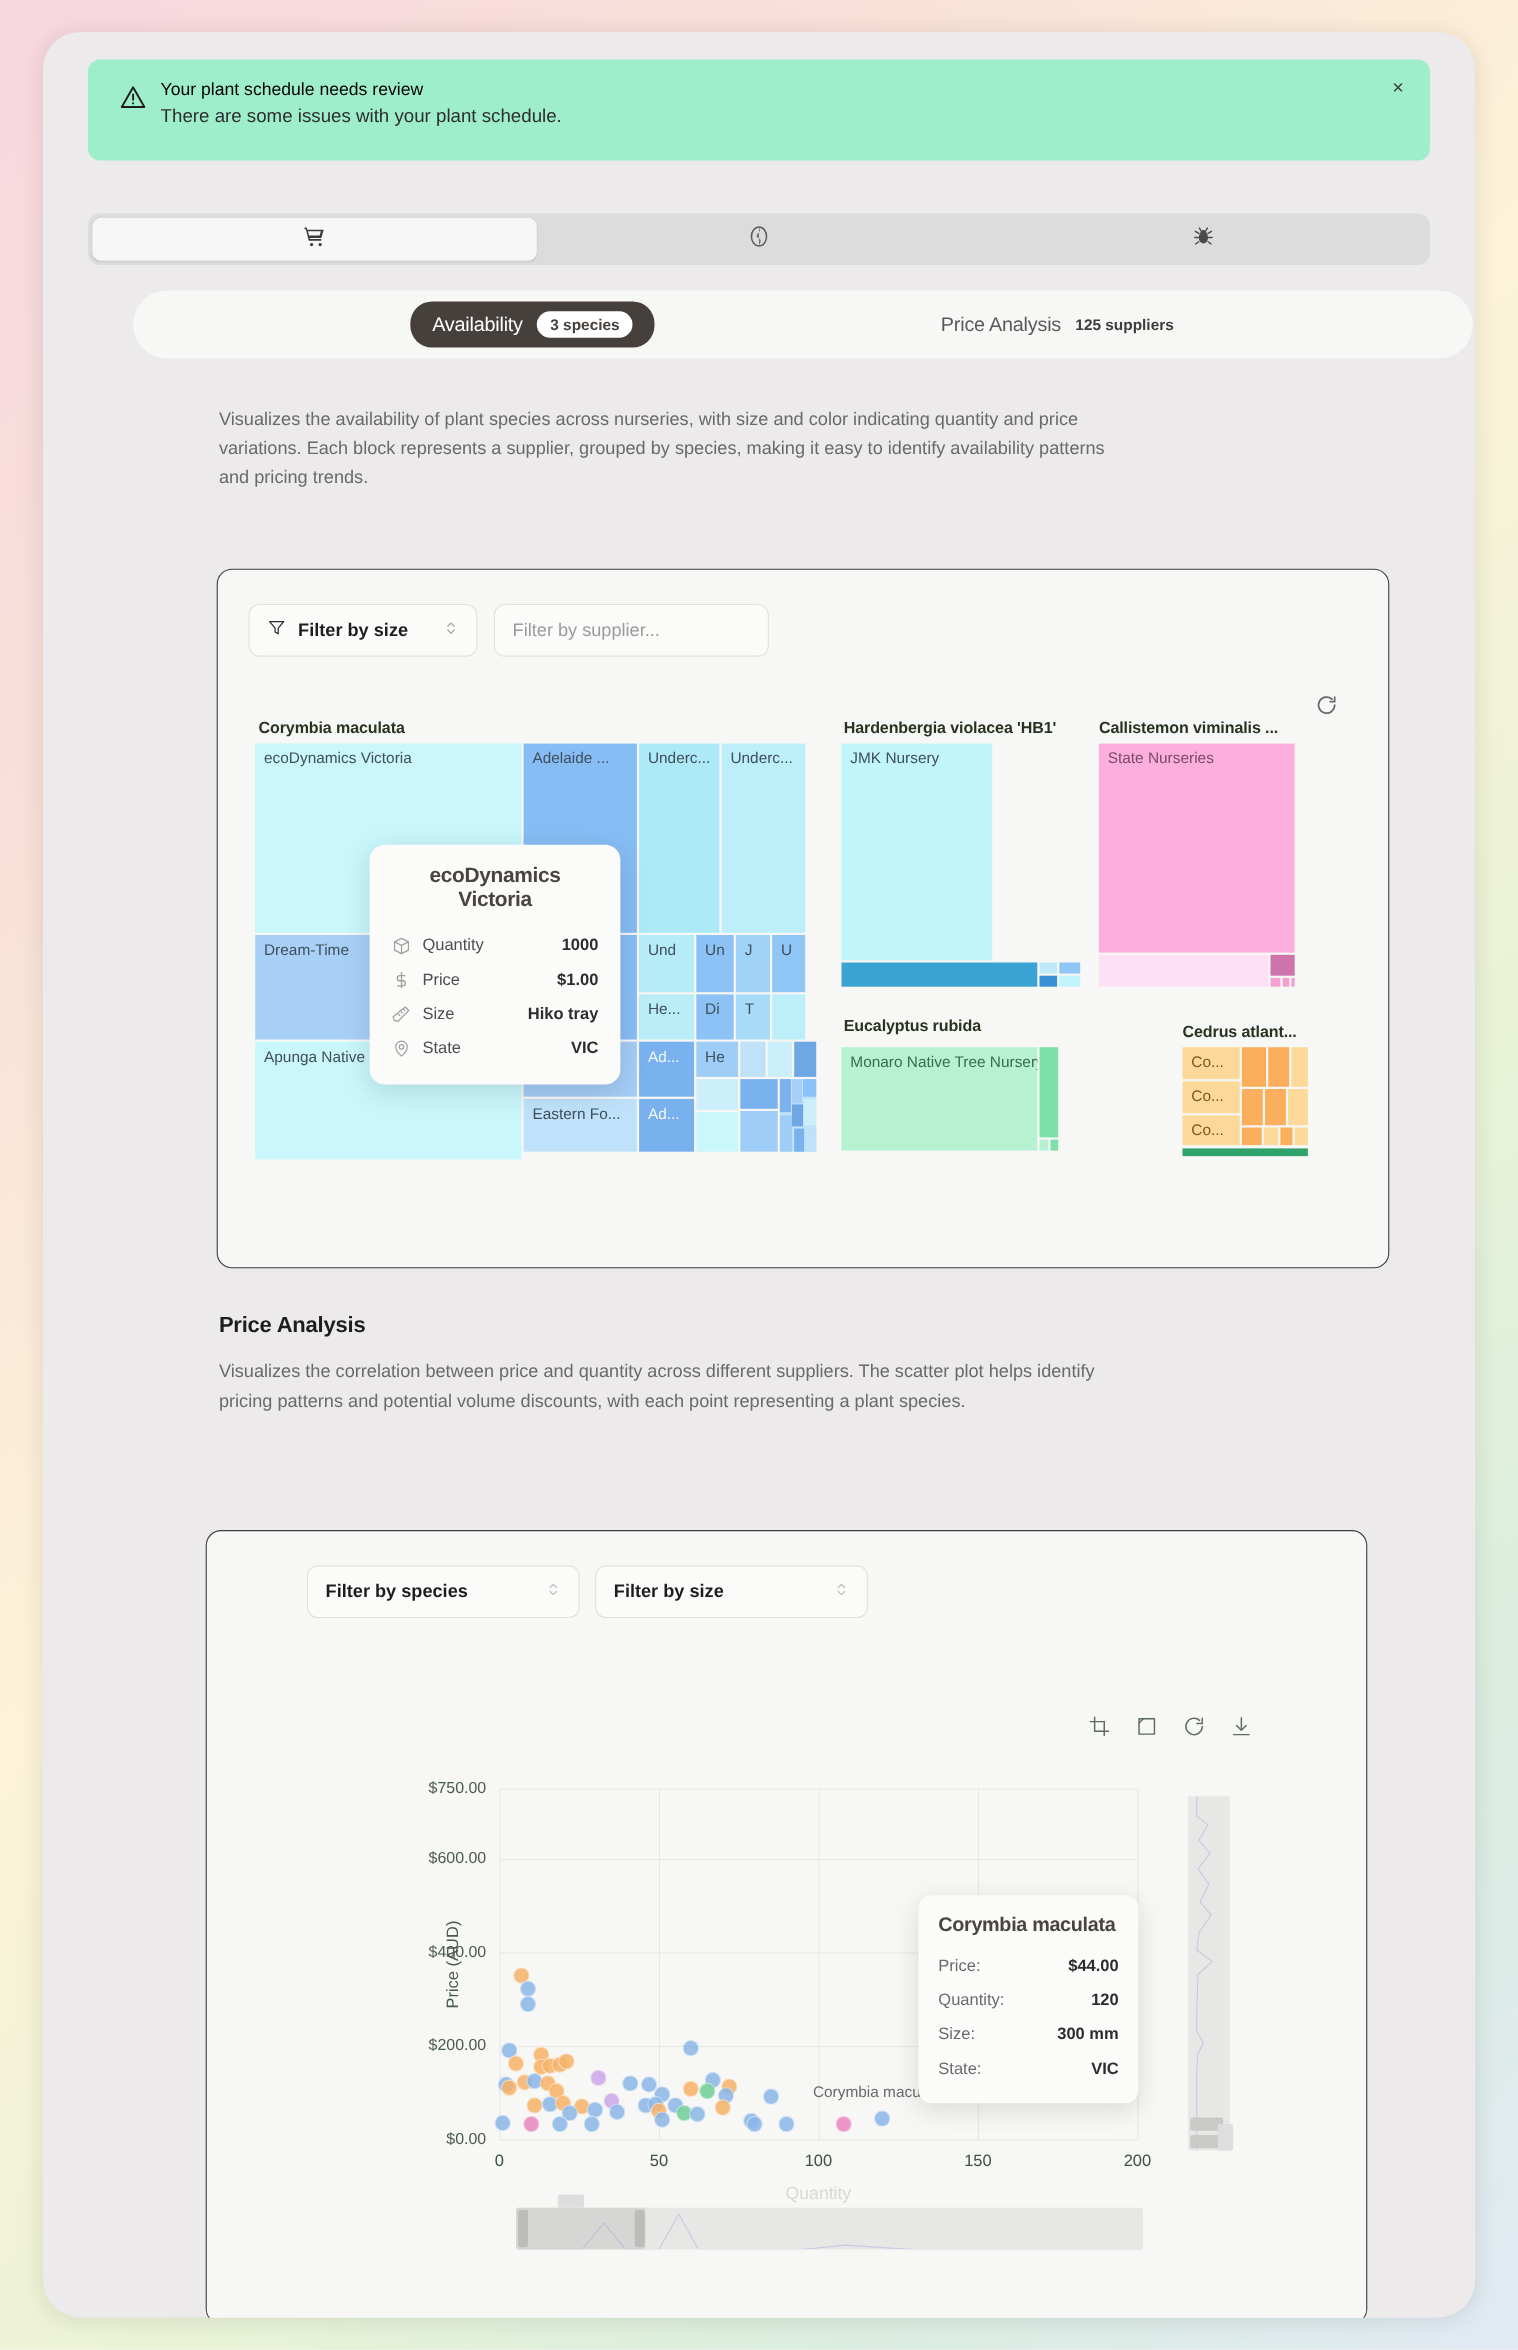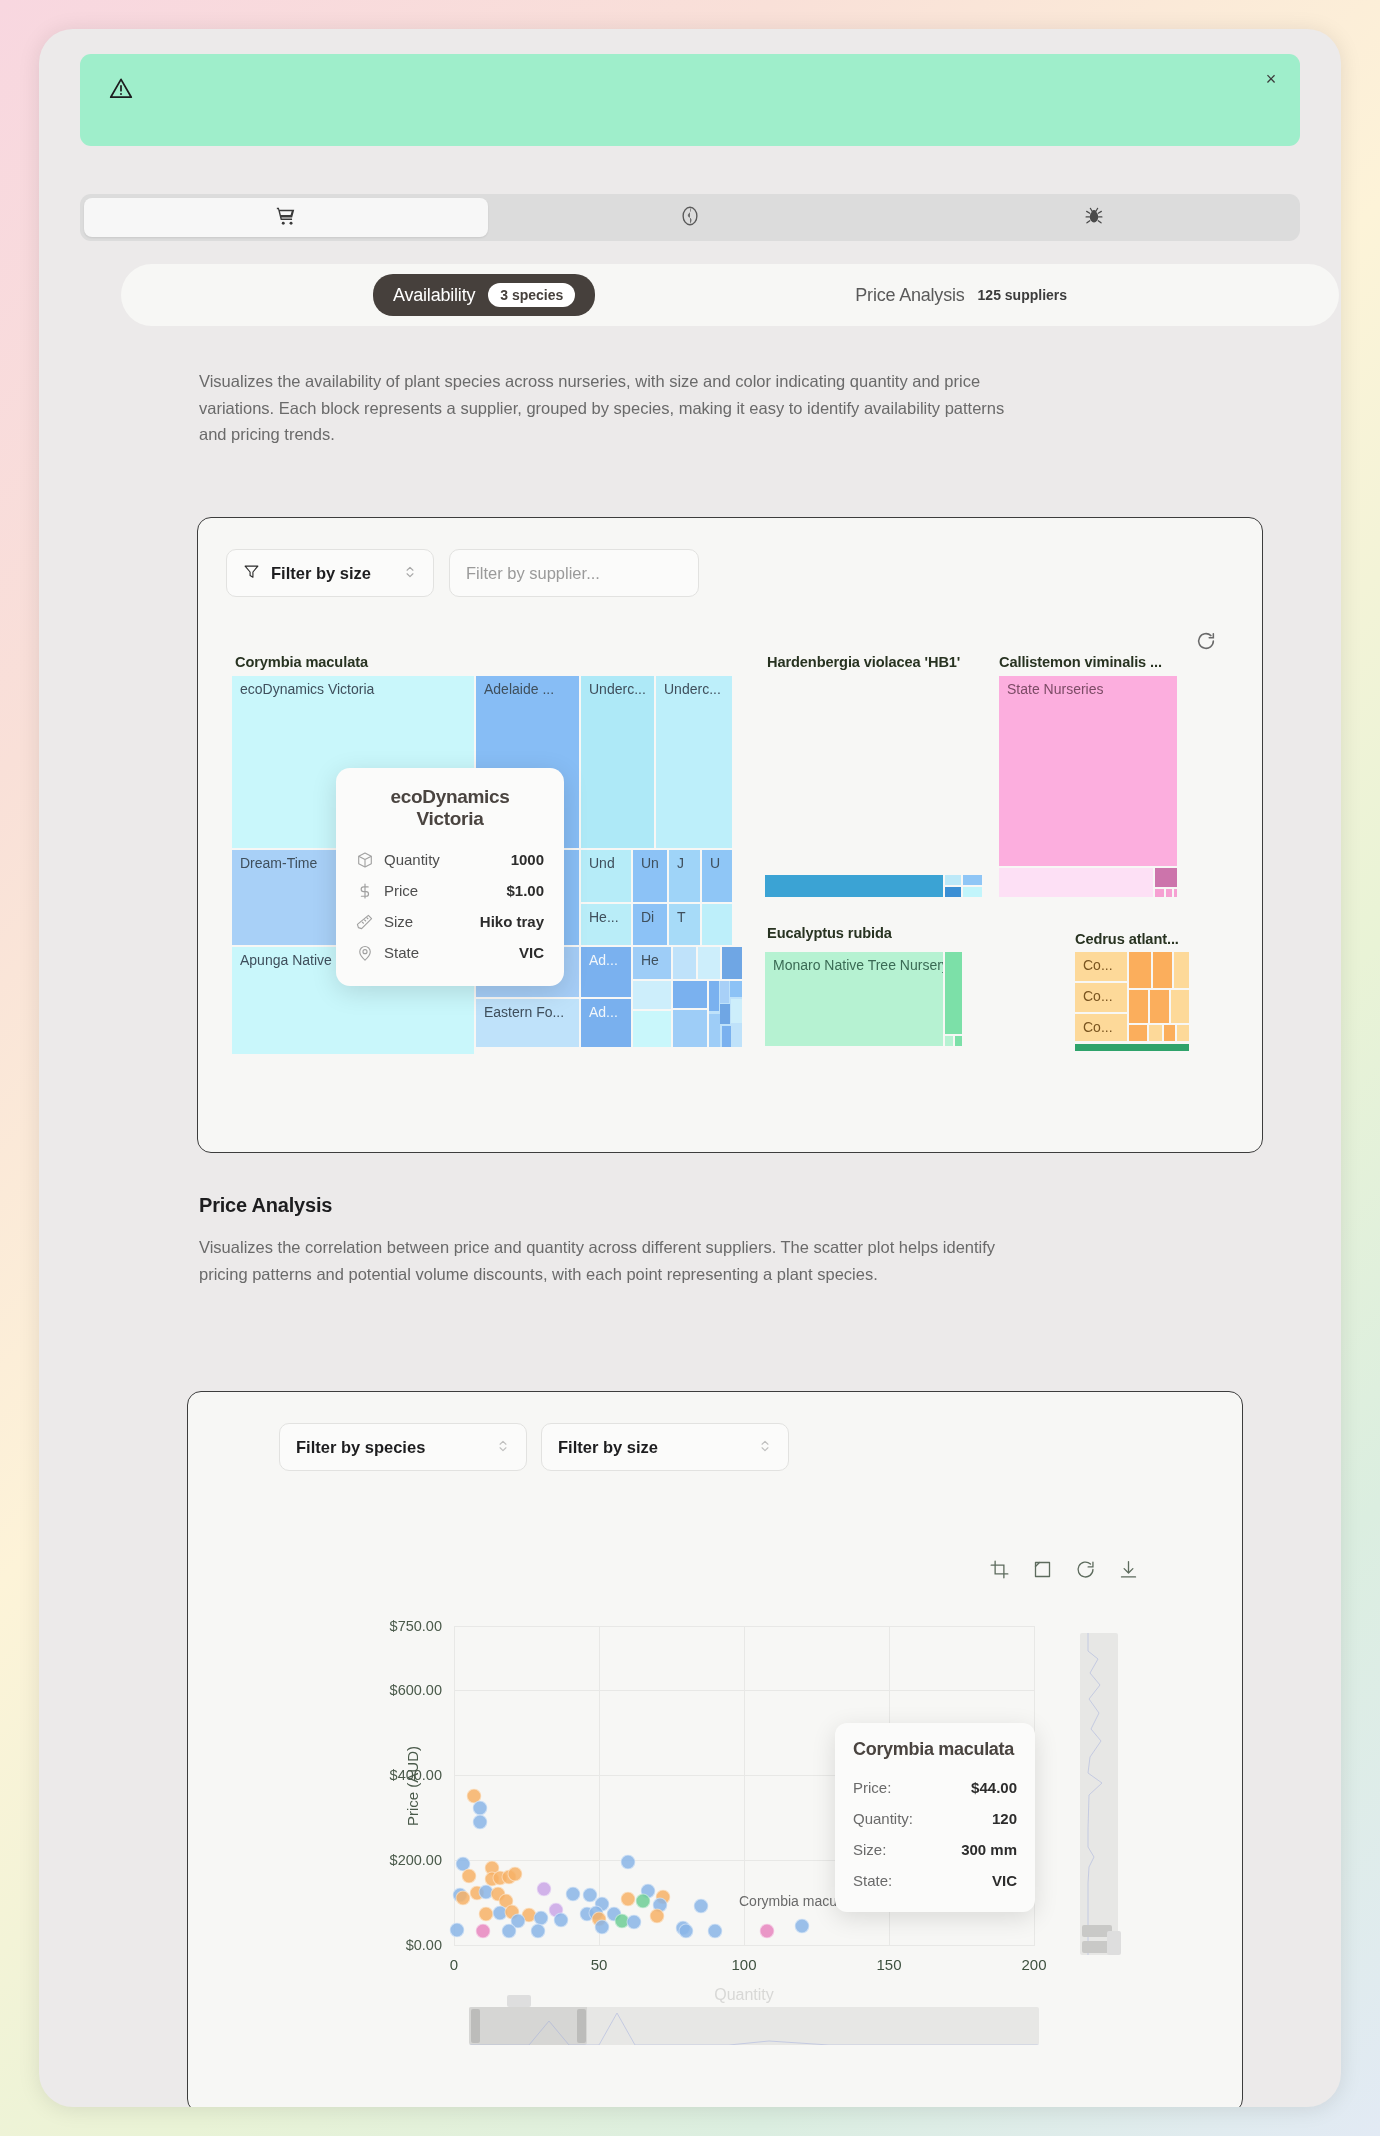--- a/index.html
+++ b/index.html
@@ -223,20 +223,24 @@
 <div id="app-frame">
 
   <div id="alert-banner">
     <span class="alert-icon">
       <svg viewBox="0 0 24 24" fill="none" stroke="#1d1d1f" stroke-width="1.6" stroke-linecap="round" stroke-linejoin="round">
         <path d="M12 4 L21.5 20.5 L2.5 20.5 Z"></path>
           <line x1="12" y1="10" x2="12" y2="14.5"></line>
           <circle cx="12" cy="17.5" r=".9" fill="#1d1d1f" stroke="none"></circle>
       </svg>
     </span>
+    <div id="alert-text-wrap">
+      <div>Your plant schedule needs review</div>
+      <div id="alert-desc">There are some issues with your plant schedule.</div>
+    </div>
     <button id="alert-close">×</button>
   </div>
 
   <div id="icon-segment">
     <div class="seg active">
       <span>
         <svg viewBox="0 0 24 24" fill="#3a3a3a">
             <path d="M2 3h2.2l.6 2.3H21l-2.3 8.2H7.1L6.4 11H17l1.2-4.2H5.4l2 7.8h11.2v1.7H6.2L3.3 4.7H2z"></path>
             <circle cx="9" cy="20" r="1.6"></circle>
             <circle cx="17.5" cy="20" r="1.6"></circle>
@@ -384,20 +388,23 @@
     <div class="tm-tile" style="left:482px;top:327px;width:33px;height:66px;background:#bfe2fa;"></div>
     <div class="tm-tile" style="left:482px;top:327px;width:10px;height:30px;background:#7ab1ef;"></div>
     <div class="tm-tile" style="left:493px;top:327px;width:9px;height:22px;background:#a8d0f7;"></div>
     <div class="tm-tile" style="left:503px;top:327px;width:12px;height:16px;background:#8cc2f6;"></div>
     <div class="tm-tile" style="left:493px;top:350px;width:10px;height:20px;background:#6fa6e4;"></div>
     <div class="tm-tile" style="left:504px;top:345px;width:11px;height:24px;background:#cdeefb;"></div>
     <div class="tm-tile" style="left:482px;top:360px;width:11px;height:33px;background:#9ecdf7;"></div>
     <div class="tm-tile" style="left:495px;top:372px;width:9px;height:21px;background:#7ab1ef;"></div>
     <div class="tm-tile" style="left:506px;top:372px;width:9px;height:21px;background:#bfe2fa;"></div>
 
+    <div class="tm-tile" style="left:538px;top:22px;width:137px;height:197px;background:#c2f5fb;">
+      <span class="lbl">JMK Nursery</span>
+    </div>
     <div class="tm-tile" style="left:538px;top:221px;width:178px;height:22px;background:#3ba3d4;"></div>
     <div class="tm-tile" style="left:718px;top:221px;width:16px;height:10px;background:#bde9f8;"></div>
     <div class="tm-tile" style="left:736px;top:221px;width:19px;height:10px;background:#8fc6f6;"></div>
     <div class="tm-tile" style="left:718px;top:233px;width:16px;height:10px;background:#3b8fd4;"></div>
     <div class="tm-tile" style="left:736px;top:233px;width:19px;height:10px;background:#c2f5fb;"></div>
 
     <div class="tm-tile pink" style="left:772px;top:22px;width:178px;height:190px;background:#fcaede;">
       <span class="lbl">State Nurseries</span>
     </div>
     <div class="tm-tile" style="left:772px;top:214px;width:154px;height:29px;background:#fde0f5;"></div>

